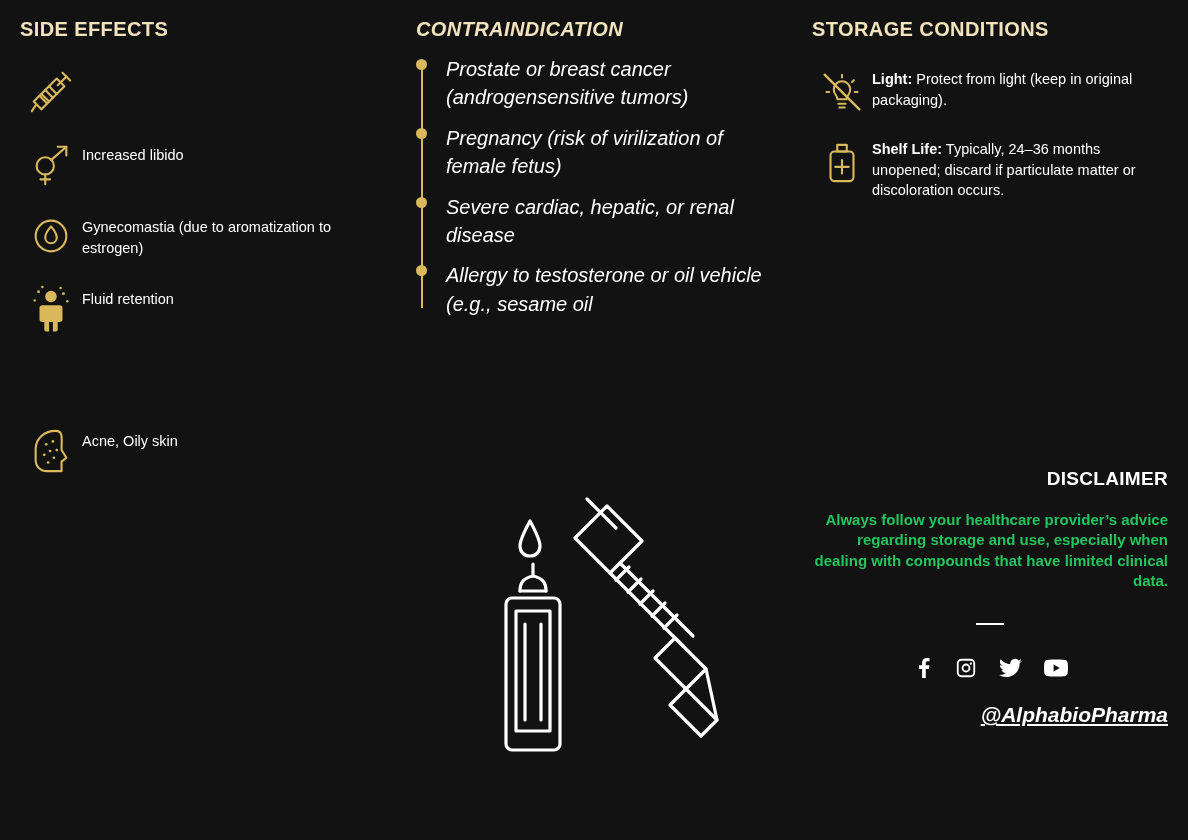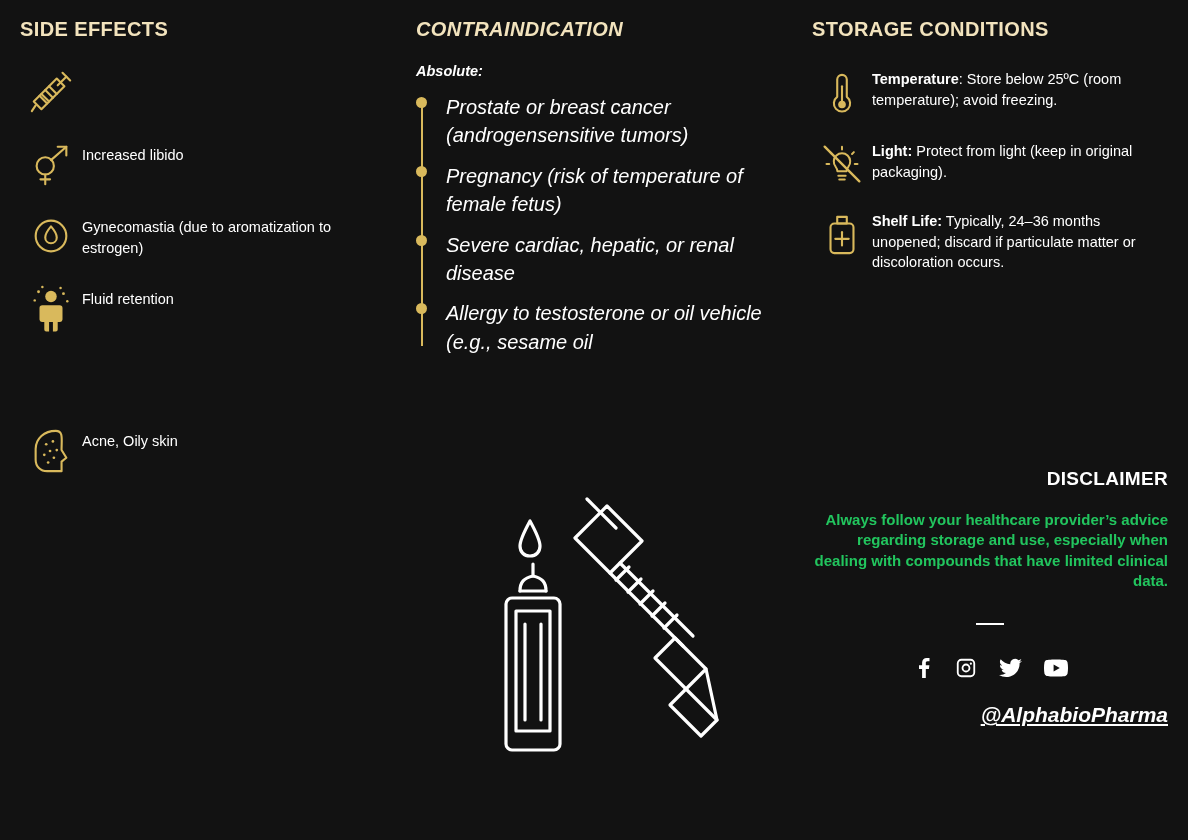--- a/index.html
+++ b/index.html
@@ -246,59 +246,46 @@
           </svg>
         </span>
         <span class="se-text">Acne, Oily skin</span>
       </div>
 
     </div>
   </div>
 
   <div class="col col-mid">
     <div class="col-title">CONTRAINDICATION</div>
-    <div class="absolute-label">Absolute:</div>
 
     <div class="timeline">
       <div class="ci-item">
         <span class="dot"></span>
         <span>Prostate or breast cancer (androgensensitive tumors)</span>
       </div>
       <div class="ci-item">
         <span class="dot"></span>
-        <span>Pregnancy (risk of temperature of female fetus)</span>
+        <span>Pregnancy (risk of virilization of female fetus)</span>
       </div>
       <div class="ci-item">
         <span class="dot"></span>
         <span>Severe cardiac, hepatic, or renal disease</span>
       </div>
       <div class="ci-item">
         <span class="dot"></span>
         <span>Allergy to testosterone or oil vehicle (e.g., sesame oil</span>
       </div>
     </div>
   </div>
 
   <div class="col col-right">
     <div class="col-title">STORAGE CONDITIONS</div>
 
     <div class="st-list">
 
-      <div class="st-item">
-        <span class="st-icon">
-          <svg width="34" height="44" viewBox="0 0 34 46">
-            <g fill="none" stroke="#d9b95c" stroke-width="2.2" stroke-linecap="round" stroke-linejoin="round">
-              <path d="M17 4 a5 5 0 0 1 5 5 v18 a8.5 8.5 0 1 1 -10 0 v-18 a5 5 0 0 1 5 -5 z"></path>
-              <path d="M17 16 v16"></path>
-            </g>
-            <circle cx="17" cy="35" r="4" fill="#d9b95c"></circle>
-          </svg>
-        </span>
-        <span class="st-text"><b>Temperature</b><span>: Store below 25ºC (room temperature); avoid freezing.</span></span>
-      </div>
 
       <div class="st-item">
         <span class="st-icon">
           <svg width="42" height="42" viewBox="0 0 46 46">
             <g fill="none" stroke="#d9b95c" stroke-width="2.2" stroke-linecap="round" stroke-linejoin="round">
               <path d="M16 26 a9 9 0 1 1 14 0 c-1.5 2 -2 3 -2 5 h-10 c0 -2 -0.5 -3 -2 -5 z"></path>
               <path d="M19 36 h8"></path>
               <path d="M20 40 h6"></path>
               <path d="M23 4 v3"></path>
               <path d="M36 10 l-2 2"></path>

